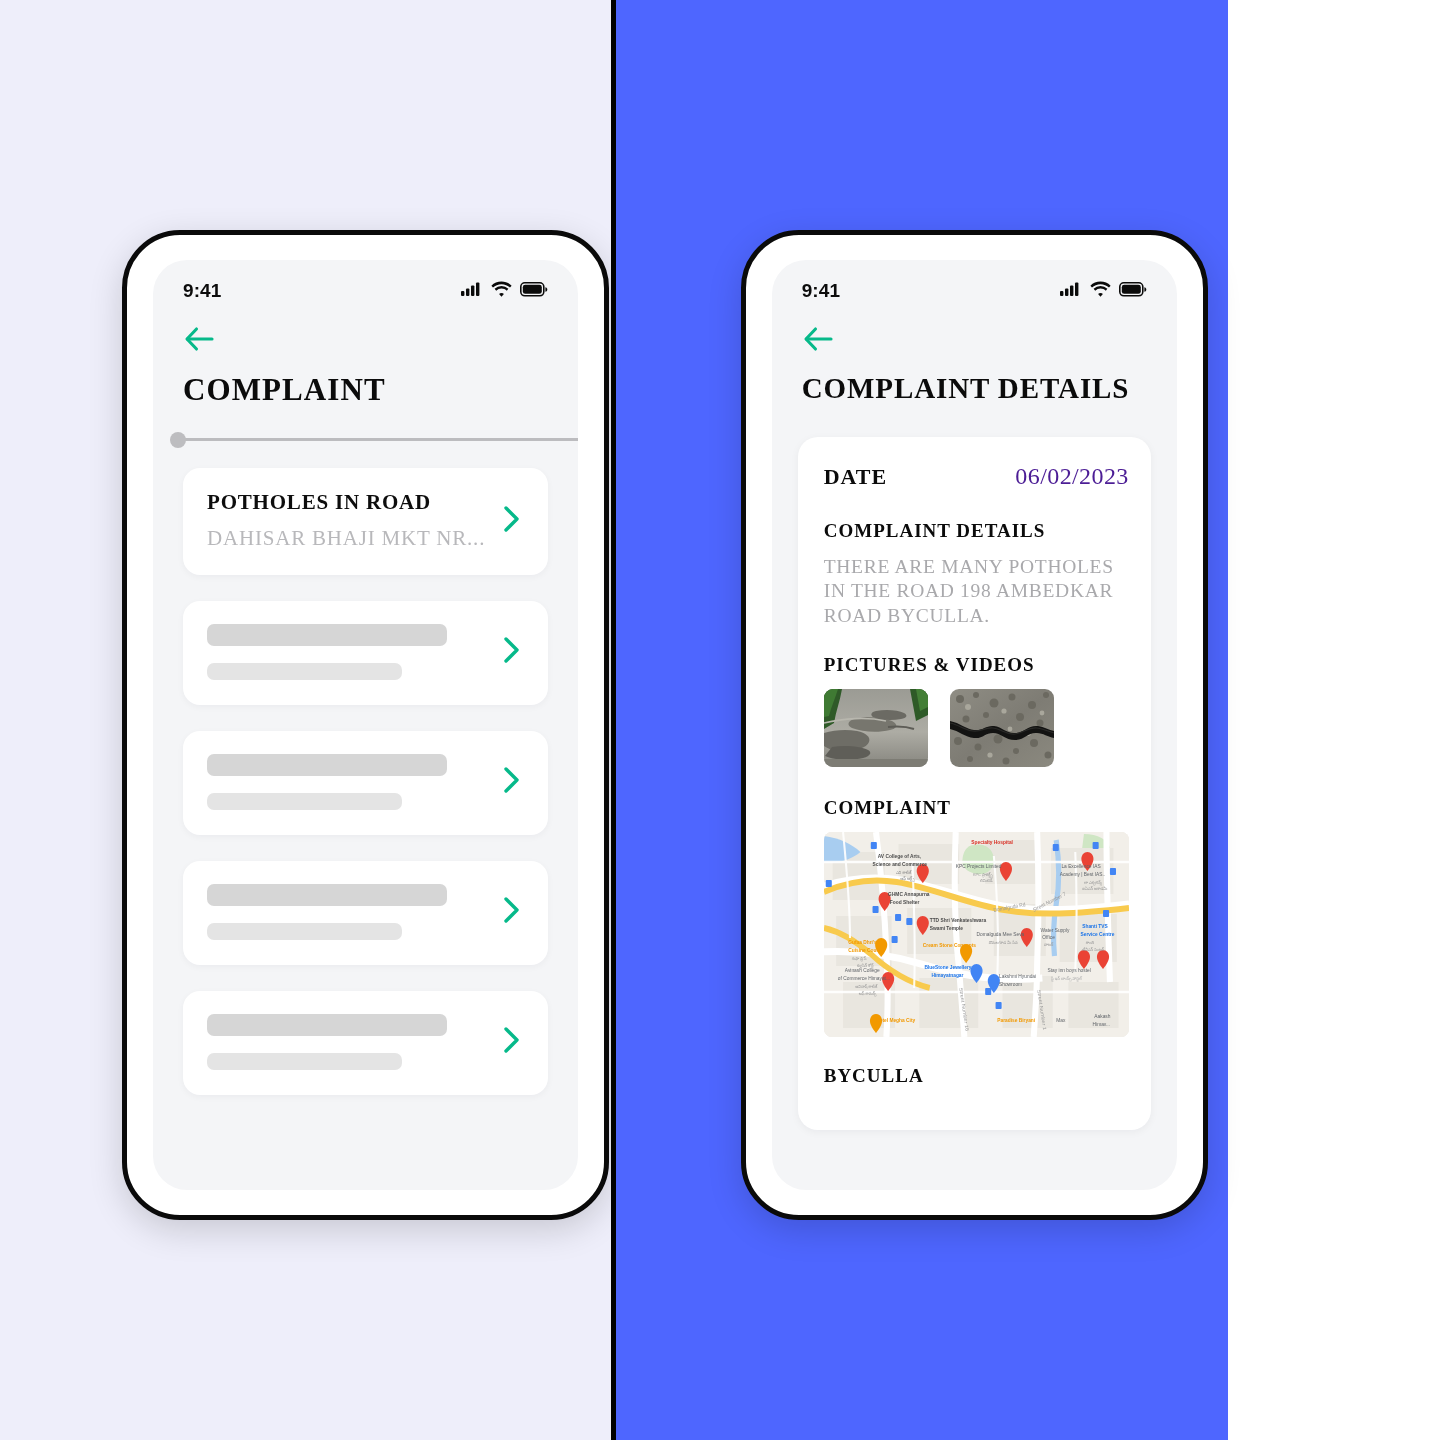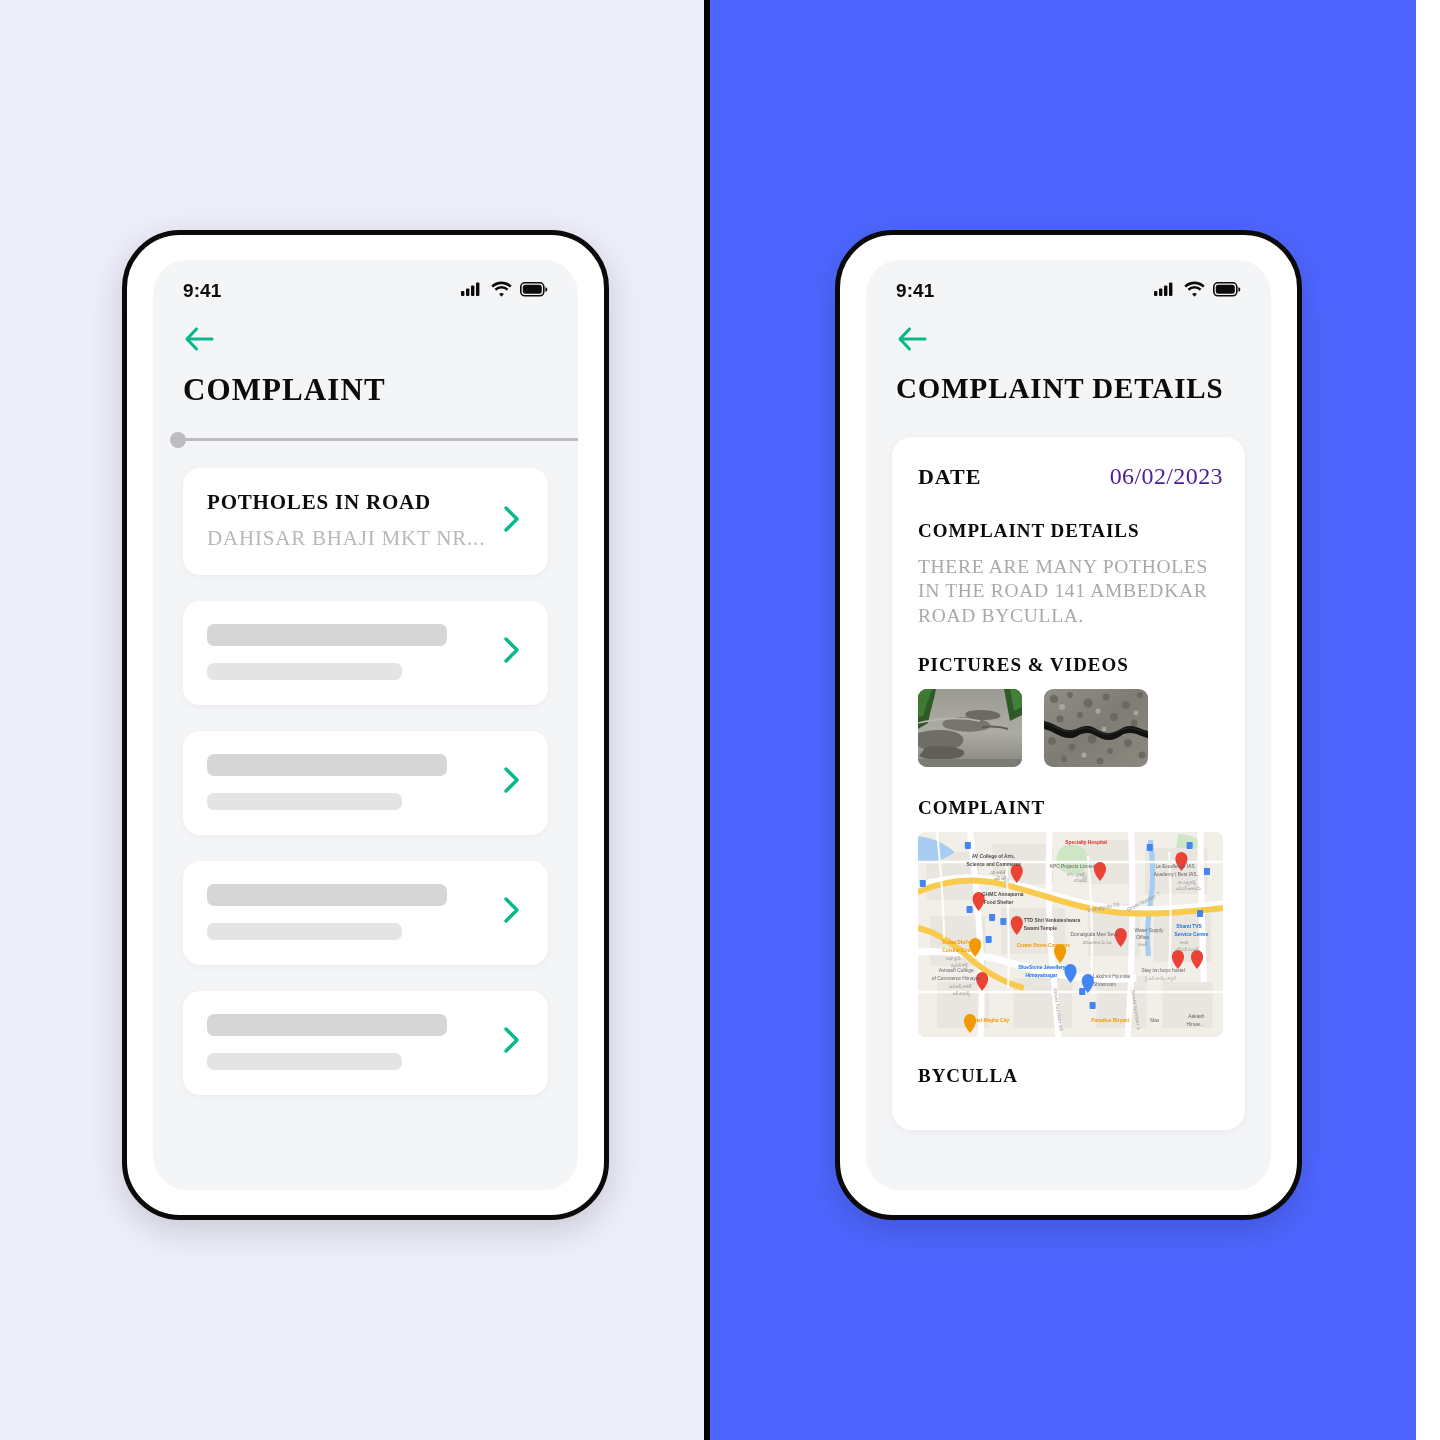--- a/index.html
+++ b/index.html
@@ -6,21 +6,21 @@
 
   html, body {
     width: 1440px;
     height: 1440px;
     overflow: hidden;
     font-family: "Liberation Serif", serif;
   }
 
   .canvas {
     position: relative;
-    width: 1416px;
+    width: 1228px;
     height: 1440px;
     display: flex;
   }
 
   .panel-left {
     width: 716px;
     height: 1440px;
     background: #eeeefa;
     position: relative;
   }
@@ -398,21 +398,21 @@
 
         <div class="detail-scroll" style="margin-top:22px;">
           <div class="detail-card">
 
             <div class="date-row">
               <div class="lbl">DATE</div>
               <div class="date-val">06/02/2023</div>
             </div>
 
             <div class="section-label">COMPLAINT DETAILS</div>
-            <div class="body-text">THERE ARE MANY POTHOLES IN THE ROAD 141 AMBEDKAR ROAD BYCULLA.</div>
+            <div class="body-text">THERE ARE MANY POTHOLES IN THE ROAD 198 AMBEDKAR ROAD BYCULLA.</div>
 
             <div class="section-label">PICTURES &amp; VIDEOS</div>
             <div class="thumbs">
 
               <div class="thumb">
                 <svg width="104" height="78" viewBox="0 0 104 78" preserveAspectRatio="none">
                   <defs>
                     <linearGradient id="roadg" x1="0" y1="0" x2="0" y2="1">
                       <stop offset="0" stop-color="#9b9b94"></stop>
                       <stop offset="0.55" stop-color="#adaca4"></stop>

